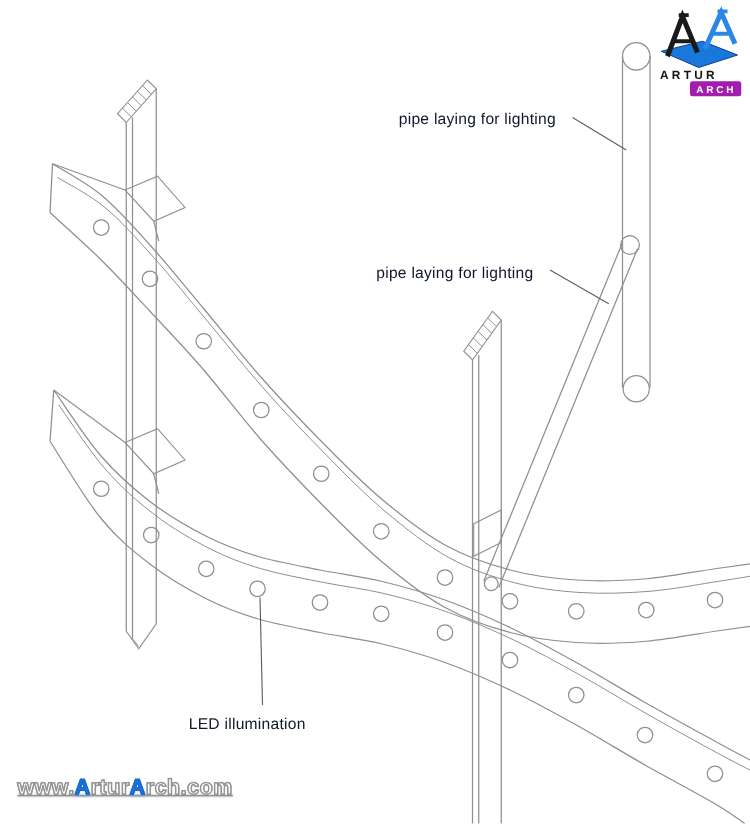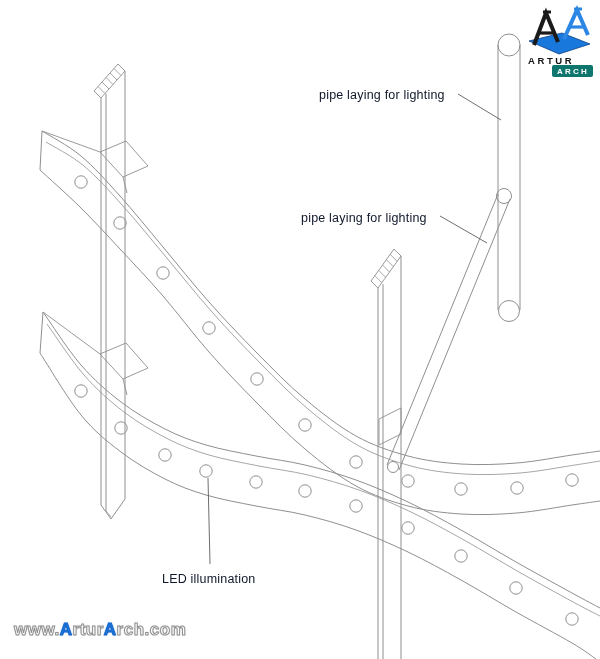--- a/index.html
+++ b/index.html
@@ -2,31 +2,31 @@
 <html><head>
 <meta charset="utf-8">
 <style>
   html,body{margin:0;padding:0;background:#fff;}
   .stage{position:relative;width:600px;height:659px;background:#ffffff;overflow:hidden;
          font-family:"Liberation Sans", sans-serif;}
   svg{position:absolute;left:0;top:0;}
   .label{position:absolute;font-size:12.5px;color:#0f172a;white-space:nowrap;letter-spacing:.2px;}
   #label1{left:319px;top:88px;}
   #label2{left:301px;top:211px;}
-  #label3{left:162px;top:572px;text-align:right;}
+  #label3{left:151px;top:572px;text-align:right;}
   .logo{position:absolute;left:522px;top:4px;width:78px;height:72px;}
   .logo svg{position:absolute;left:0;top:0;}
   .logo .artur{position:absolute;left:6px;top:51px;font-size:9.5px;font-weight:bold;
                letter-spacing:2.6px;color:#141414;}
-  .logo .arch-badge{position:absolute;left:30px;top:61px;background:#0f766e;color:#ffffff;
+  .logo .arch-badge{position:absolute;left:30px;top:61px;background:#a21caf;color:#ffffff;
                font-size:8px;font-weight:bold;letter-spacing:2.2px;padding:1.5px 4px 1.5px 5px;
                border-radius:2px;}
   .watermark{position:absolute;left:14px;top:620px;font-size:17px;font-weight:bold;
              letter-spacing:.5px;white-space:nowrap;color:#fff;
-             -webkit-text-stroke:1px #909090;text-shadow:0 0 1.5px #9a9a9a;}
+             -webkit-text-stroke:1px #909090;text-shadow:0 0 1.5px #9a9a9a;text-decoration:underline;}
   .watermark .blue{color:#1878dc;-webkit-text-stroke:1px #1b66c9;text-shadow:0 0 1.5px #1b66c9;}
 </style>
 </head>
 <body>
 
 <div class="stage">
 
   <svg id="drawing" width="600" height="659" viewBox="0 0 600 659">
     <g id="g-band1">
         <path fill="none" stroke="#8f8f8f" stroke-width="1" d="M42,131C48.5,135.2 68.0,145.2 81,156C94.0,166.8 106.3,180.8 120,196C133.7,211.2 148.2,229.3 163,247C177.8,264.7 193.3,284.3 209,302C224.7,319.7 241.0,336.8 257,353C273.0,369.2 288.5,385.2 305,399C321.5,412.8 338.8,426.5 356,436C373.2,445.5 390.5,451.3 408,456C425.5,460.7 442.8,462.8 461,464C479.2,465.2 498.5,464.5 517,463C535.5,461.5 558.2,457.0 572,455C585.8,453.0 595.3,451.7 600,451"></path>

